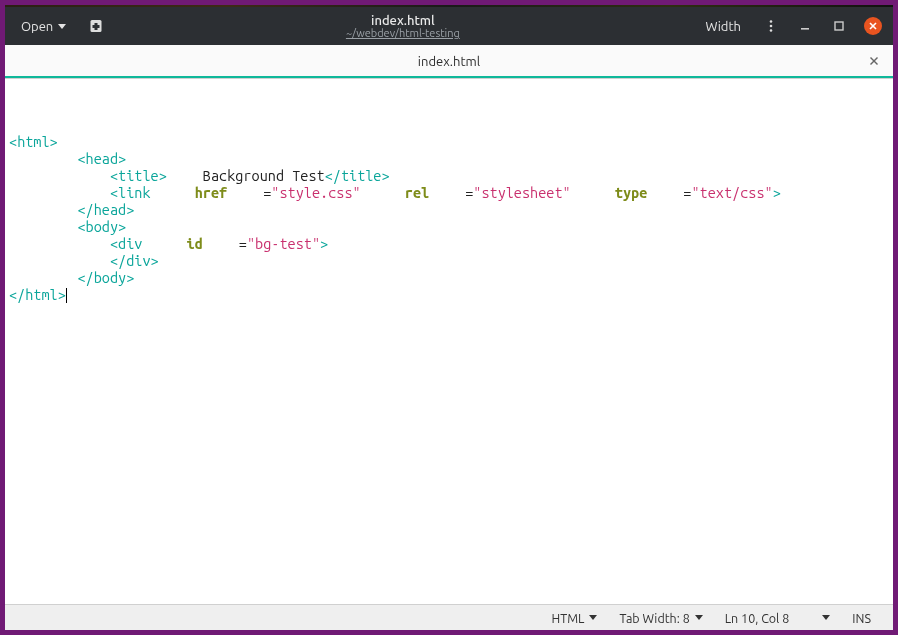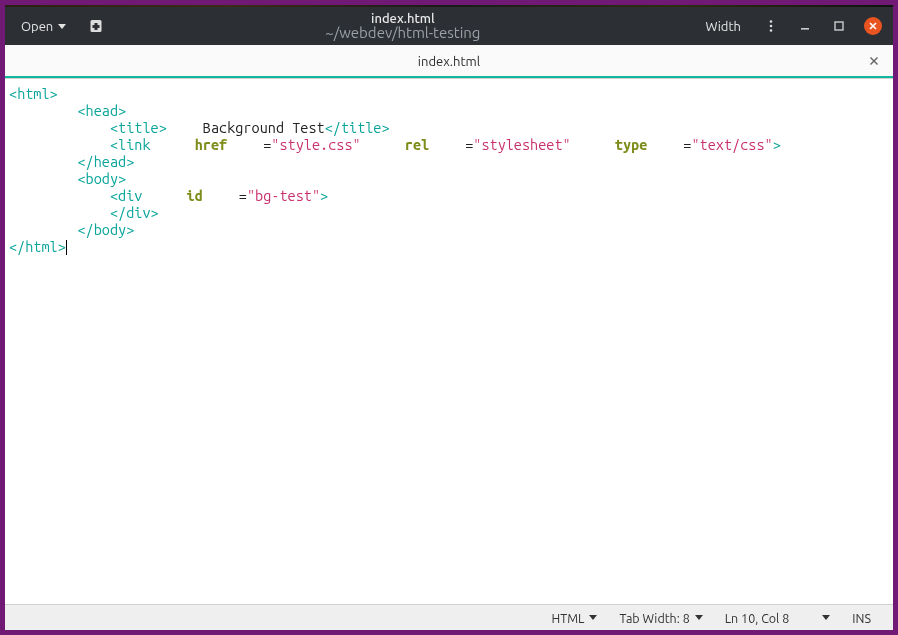--- a/index.html
+++ b/index.html
@@ -57,21 +57,21 @@
   }
   .hb-center {
     flex: 1;
     text-align: center;
     display: flex;
     flex-direction: column;
     justify-content: center;
     line-height: 1.1;
   }
   .hb-title { font-size: 13px; font-weight: 500; color:#eaeaea;}
-  .hb-sub   { font-size: 15px; color: #9aa0a6; }
+  .hb-sub   { font-size: 11px; color: #9aa0a6; text-decoration: underline; }
   .win-min,.win-max { color:#c5c5c5; }
   .win-close {
     width: 18px; height:18px; border-radius:50%;
     background:#e95420;
     display:flex;align-items:center;justify-content:center;
     color:#fff;
   }
   
   .tabbar {
     height: 34px;
@@ -107,20 +107,21 @@
   .editor {
     flex: 1;
     background: #fff;
     padding: 6px 4px 6px 4px;
     font-family: "Ubuntu Mono","DejaVu Sans Mono",Consolas,monospace;
     font-size: 14.5px;
     line-height: 17px;
     white-space: pre;
     color: #222;
     overflow: hidden;
+    margin-top: 48px;
   }
   .tok-tag   { color: #0aa59a; }
   .tok-attr  { color: #7e8c1a; font-weight: bold; }
   .tok-str   { color: #c9306e; }
   .tok-text  { color: #222; padding-left: 36px; }
   .tok-punct { color: #0aa59a; }
   .cursor {
     display:inline-block;
     width:1px;height:15px;
     background:#000;

